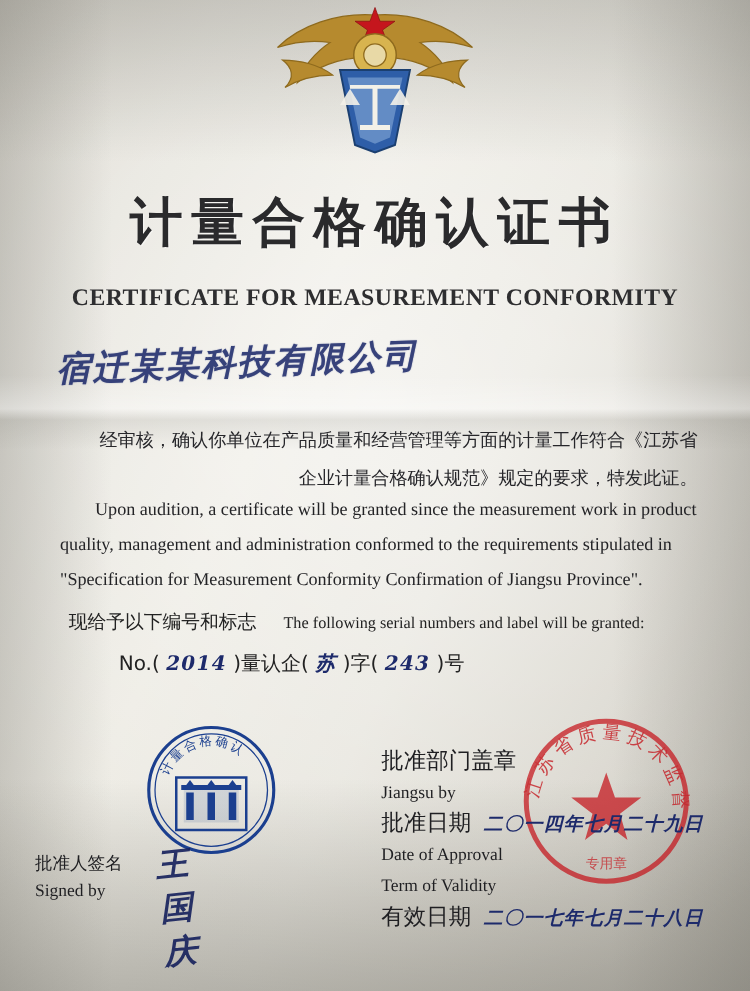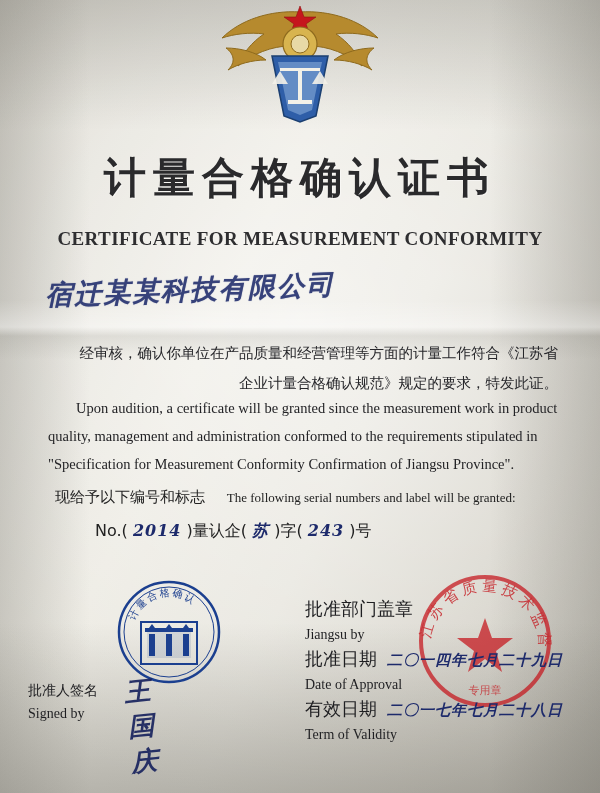--- a/index.html
+++ b/index.html
@@ -346,25 +346,25 @@
       <span class="lbl-en">Jiangsu by</span>
     </div>
     <div class="approve-row">
       <span class="lbl-cn">批准日期</span>
       <span class="val">二〇一四年七月二十九日</span>
     </div>
     <div class="approve-row">
       <span class="lbl-en">Date of Approval</span>
     </div>
     <div class="approve-row">
+      <span class="lbl-en">Term of Validity</span>
+    </div>
+    <div class="approve-row">
       <span class="lbl-cn">有效日期</span>
       <span class="val">二〇一七年七月二十八日</span>
-    </div>
-    <div class="approve-row">
-      <span class="lbl-en">Term of Validity</span>
     </div>
   </div>
 
   <div class="signer-block">
     <div class="signer-row-cn">批准人签名</div>
     <div class="signer-row-en">Signed by</div>
     <div class="signature">王国庆</div>
   </div>
 
 </div>

